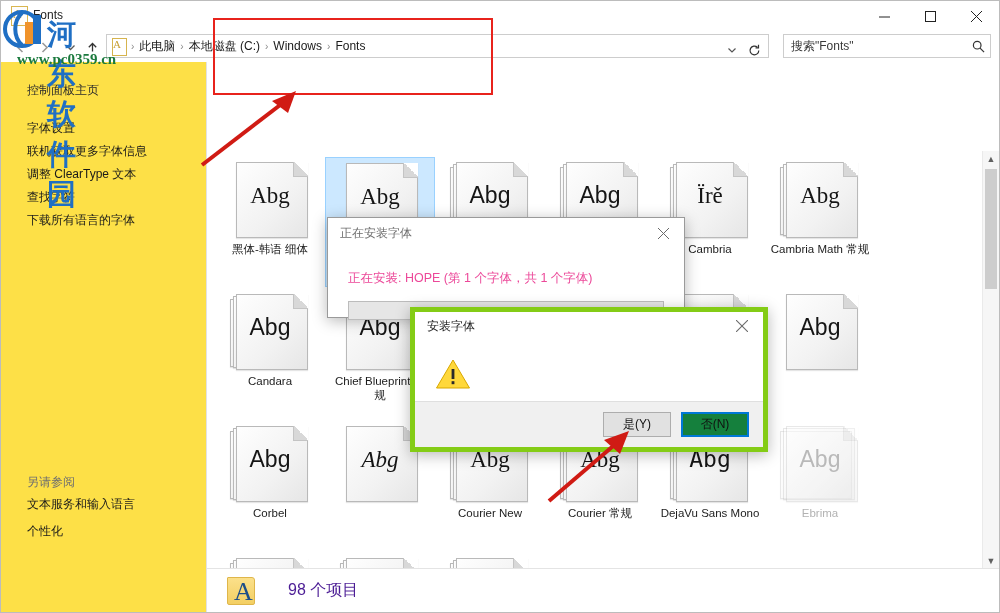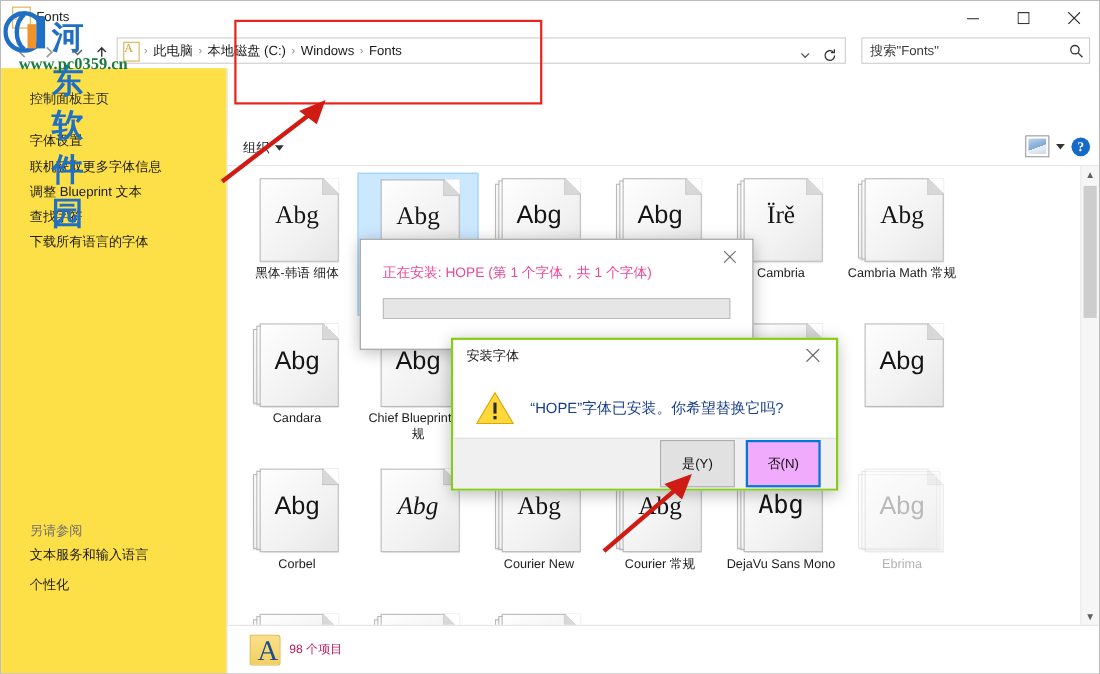--- a/index.html
+++ b/index.html
@@ -77,41 +77,41 @@
   .cell.ghost .cap{color:#b2b2b2;}
 
   .vscroll{position:absolute;right:0;top:89px;bottom:43px;width:16px;background:#f6f6f6;border-left:1px solid #eaeaea;}
   .vs-arrow{height:16px;display:flex;align-items:center;justify-content:center;color:#606060;font-size:9px;}
   .vs-thumb{position:absolute;left:2px;right:2px;top:18px;height:120px;background:#cdcdcd;}
 
   .statusbar{position:absolute;left:0;right:0;bottom:0;height:43px;background:#fff;border-top:1px solid #e4e4e4;display:flex;align-items:center;}
   .st-ico{width:36px;height:32px;position:relative;margin-left:16px;flex:none;}
   .st-ico .fold2{position:absolute;left:4px;top:2px;width:26px;height:26px;background:linear-gradient(180deg,#fbe08a 0%,#f3cf63 100%);border:1px solid #dfb64a;border-radius:1px 3px 2px 2px;}
   .st-ico .bigA{position:absolute;left:11px;top:4px;font-size:26px;color:#1d4e89;font-family:"Liberation Serif",serif;line-height:1;}
-  .st-text{margin-left:4px;font-size:11px;color:#be185d;}
+  .st-text{margin-left:29px;font-size:16px;color:#4c1d95;}
 
   
   .dlg{position:absolute;background:#fff;border:1px solid #9a9a9a;box-shadow:0 3px 14px rgba(0,0,0,.28);}
   .dlg .dtitle{height:30px;display:flex;align-items:center;padding-left:12px;font-size:12px;color:#6d6d6d;}
   .dlg .dclose{position:absolute;right:0;top:0;width:42px;height:30px;display:flex;align-items:center;justify-content:center;color:#6a6a6a;}
   #progress-dialog{left:326px;top:216px;width:356px;height:99px;}
   .pg-msg{margin:22px 0 0 20px;font-size:12.5px;color:#ec4899;}
   .pg-bar{margin:14px 20px 0 20px;height:17px;background:#e6e6e6;border:1px solid #bcbcbc;}
 
   
-  #confirm-dialog{left:409px;top:306px;width:348px;height:135px;border:2px solid #84cc16;}
+  #confirm-dialog{left:409px;top:306px;width:348px;height:135px;border:5px solid #84cc16;}
   #confirm-dialog .dtitle{font-size:12px;color:#1a1a1a;height:28px;}
   #confirm-dialog .dclose{height:28px;}
   .cf-body{display:flex;align-items:center;padding:8px 18px 0 20px;height:60px;box-sizing:border-box;}
   .warn{width:36px;height:32px;flex:none;position:relative;margin-right:14px;}
   .warn svg{display:block;}
   .cf-msg{font-size:13.5px;color:#173f8a;line-height:18px;}
   .cf-foot{position:absolute;left:0;right:0;bottom:0;height:46px;background:#f0f0f0;border-top:1px solid #dfdfdf;display:flex;align-items:center;justify-content:flex-end;gap:10px;padding-right:14px;box-sizing:border-box;}
-  .btn{min-width:68px;height:43px;font-size:12px;font-family:inherit;background:#e1e1e1;border:1px solid #adadad;color:#101010;display:flex;align-items:center;justify-content:center;padding:0 10px;box-sizing:border-box;}
-  .btn.def{border:2px solid #0078d7;background:#f0abfc;}
+  .btn{min-width:68px;height:25px;font-size:12px;font-family:inherit;background:#e1e1e1;border:1px solid #adadad;color:#101010;display:flex;align-items:center;justify-content:center;padding:0 10px;box-sizing:border-box;}
+  .btn.def{border:2px solid #0078d7;background:#15803d;}
 
   
   .redbox{position:absolute;left:212px;top:17px;width:280px;height:77px;border:2px solid #e8231c;box-sizing:border-box;pointer-events:none;}
   .arrow{position:absolute;pointer-events:none;}
 
   
   .wm{position:absolute;left:2px;top:4px;pointer-events:none;}
   .wm-text{position:absolute;left:44px;top:10px;font-size:29px;font-weight:bold;color:#1f6fc4;font-family:"DejaVu Sans",sans-serif;letter-spacing:1px;}
   .wm-url{position:absolute;left:14px;top:46px;font-size:15px;font-weight:bold;color:#1b7a3e;font-family:"Liberation Serif",serif;}
 </style>
@@ -205,42 +205,31 @@
       </div>
     </div>
   </div>
 
   <div class="content">
 
     <div class="sidebar">
       <div class="side-link head" style="left:26px;top:20px;">控制面板主页</div>
       <div class="side-link" style="left:26px;top:58px;">字体设置</div>
       <div class="side-link" style="left:26px;top:81px;">联机获取更多字体信息</div>
-      <div class="side-link" style="left:26px;top:104px;">调整 Blueprint 文本</div>
+      <div class="side-link" style="left:26px;top:104px;">调整 ClearType 文本</div>
       <div class="side-link" style="left:26px;top:127px;">查找字符</div>
       <div class="side-link" style="left:26px;top:150px;">下载所有语言的字体</div>
 
       <div class="side-link grey" style="left:26px;top:412px;">另请参阅</div>
       <div class="side-link" style="left:26px;top:434px;">文本服务和输入语言</div>
       <div class="side-link" style="left:26px;top:461px;">个性化</div>
     </div>
 
     <div class="right">
 
-      <div class="toolbar">
-        <div class="organize">
-          <span>组织</span>
-          <span class="caret"></span>
-        </div>
-        <div class="tb-right">
-          <div class="viewico"></div>
-          <span class="caret"></span>
-          <div class="helpbtn">?</div>
-        </div>
-      </div>
 
       <div class="gridwrap">
         <div class="grid" id="grid">
             <div class="cell">
               <div class="tile">
                 <div class="page main">
                   <div class="fold"></div>
                 </div>
                 <div class="abg" style="font-family: &quot;Liberation Serif&quot;, &quot;DejaVu Serif&quot;, serif;">Abg</div>
               </div>
@@ -458,20 +447,21 @@
         <div class="st-ico">
           <div class="fold2"></div>
             <div class="bigA">A</div>
         </div>
         <div class="st-text">98 个项目</div>
       </div>
     </div>
   </div>
 
   <div class="dlg" id="progress-dialog">
+    <div class="dtitle">正在安装字体</div>
     <div class="dclose">
       <svg width="11" height="11" viewBox="0 0 11 11">
           <line x1="0" y1="0" x2="11" y2="11" stroke="currentColor" stroke-width="1"></line>
           <line x1="11" y1="0" x2="0" y2="11" stroke="currentColor" stroke-width="1"></line>
         </svg>
     </div>
     <div class="pg-msg">正在安装: HOPE (第 1 个字体，共 1 个字体)</div>
     <div class="pg-bar"></div>
   </div>
 
@@ -484,21 +474,20 @@
         </svg>
     </div>
     <div class="cf-body">
       <div class="warn">
         <svg width="36" height="32" viewBox="0 0 36 32">
           <path d="M18 2 L34.5 30 L1.5 30 Z" fill="#ffd83b" stroke="#d9a800" stroke-width="1"></path>
           <rect x="16.6" y="11" width="2.8" height="10" fill="#2a2a2a"></rect>
           <rect x="16.6" y="23.2" width="2.8" height="3" fill="#2a2a2a"></rect>
         </svg>
       </div>
-      <div class="cf-msg">“HOPE”字体已安装。你希望替换它吗?</div>
     </div>
     <div class="cf-foot">
       <div class="btn">是(Y)</div>
       <div class="btn def">否(N)</div>
     </div>
   </div>
 
   <div class="redbox"></div>
   <svg class="arrow" style="left:195px;top:88px;" width="110" height="80" viewBox="0 0 110 80">
     <path d="M6 76 L92 10" stroke="#d01b14" stroke-width="4" fill="none"></path>

